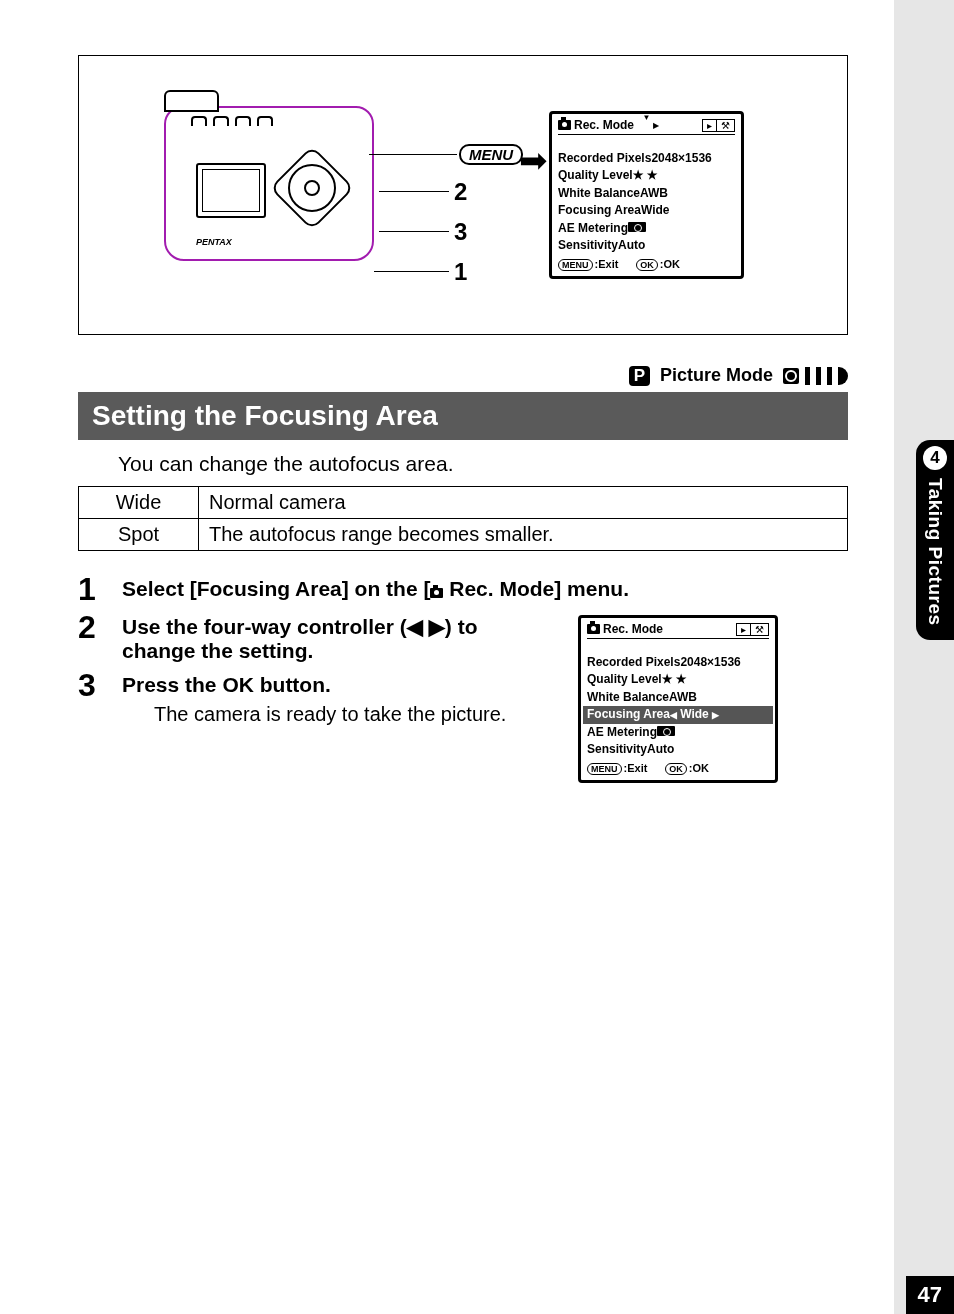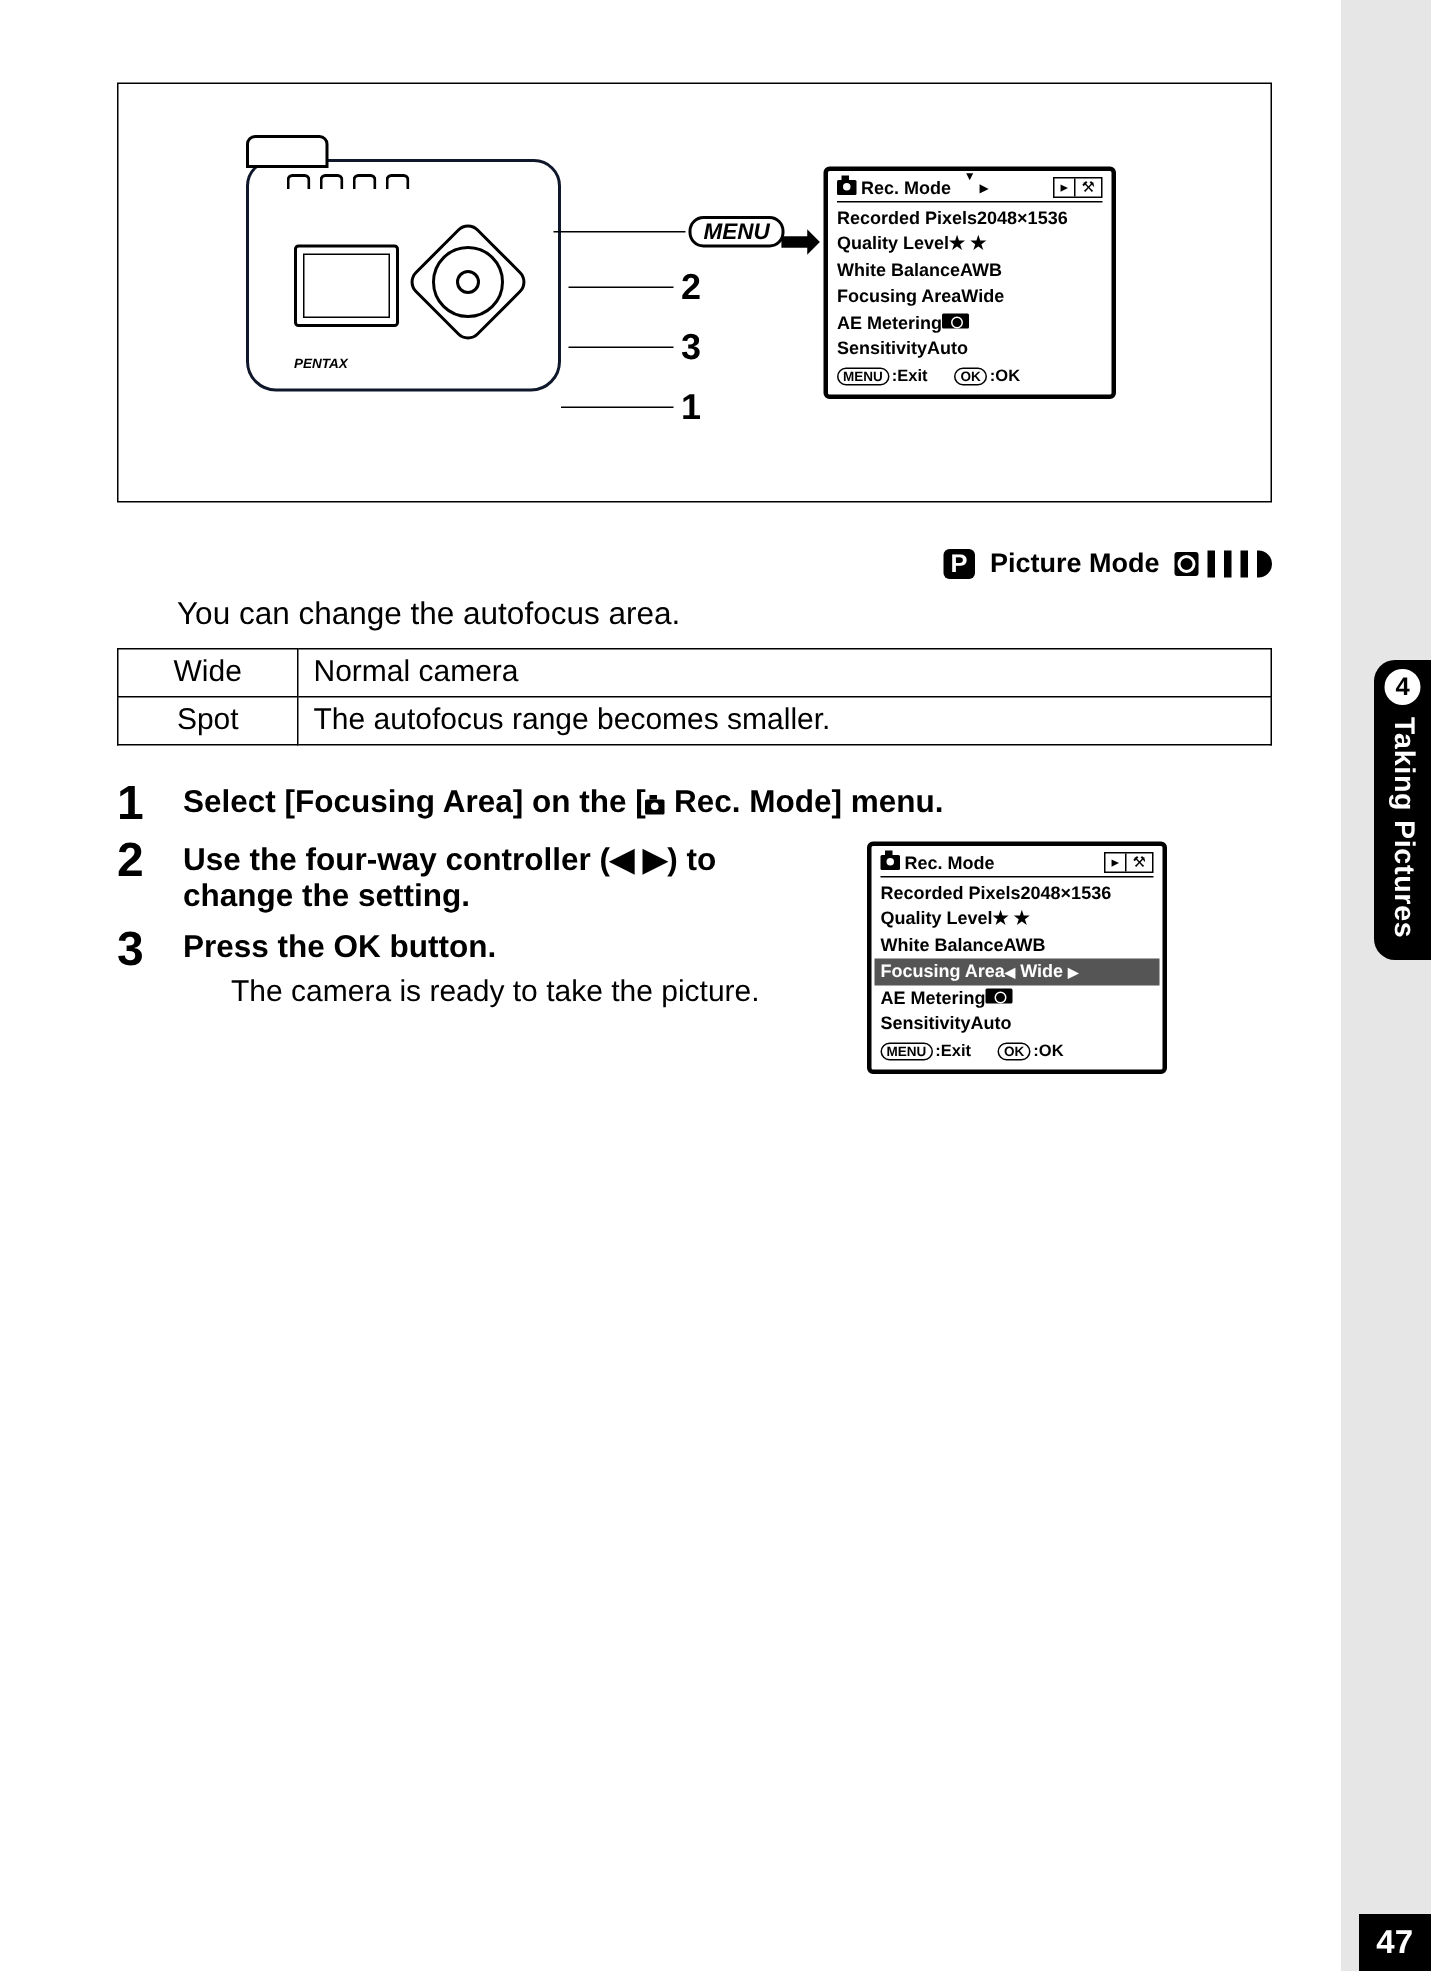--- a/index.html
+++ b/index.html
@@ -28,21 +28,21 @@
     position: absolute;
     left: 85px;
     top: 50px;
     width: 230px;
     height: 170px;
   }
   .camera-body {
     position: relative;
     width: 210px;
     height: 155px;
-    border: 2px solid #0f172a;
+    border: 2px solid #a21caf;
     border-radius: 18px 18px 20px 20px;
     background: #fff;
     padding-left: 24px;
   }
   .camera-view {
     position: absolute;
     left: -2px; top: -18px;
     width: 55px; height: 22px;
     border: 2px solid #000;
     border-radius: 6px 6px 0 0;
@@ -78,21 +78,21 @@
   
   .lcd-box{
     position:absolute;
     border:3px solid #000;
     border-radius:4px;
     background:#fff;
     font-size:12px;
     padding:4px 6px 6px 6px;
   }
   .lcd-box.top{ left:470px; top:55px; width:195px;}
-  .lcd-tabs{display:flex;align-items:center;gap:15px;border-bottom:1px solid #000;padding-bottom:2px;margin-bottom:2px;}
+  .lcd-tabs{display:flex;align-items:center;gap:15px;border-bottom:1px solid #000;padding-bottom:2px;margin-bottom:15px;}
   .lcd-tab-active{display:flex;align-items:center;gap:3px;font-weight:bold;}
   .cam-icon{width:13px;height:10px;background:#000;position:relative;border-radius:1px;}
   .cam-icon::before{content:"";position:absolute;top:-3px;left:3px;width:5px;height:3px;background:#000;}
   .cam-icon::after{content:"";position:absolute;top:2px;left:4px;width:5px;height:5px;border-radius:50%;background:#fff;}
   .other-tabs{margin-left:auto;display:flex;border:1px solid #000;}
   .other-tabs span{padding:0 4px;font-size:10px;border-left:1px solid #000;}
   .other-tabs span:first-child{border-left:none;}
   .tri-gap{font-size:8px;margin-left:4px;}
   .lcd-row{display:flex;justify-content:flex-start;font-weight:bold;line-height:1.45;}
   .lcd-row .val{text-align:right;}
@@ -273,20 +273,21 @@
     <span>Picture Mode</span>
     <div class="mode-icons">
       <span class="mi face"></span>
       <span class="pillar"></span>
       <span class="pillar"></span>
       <span class="pillar"></span>
       <span class="half"></span>
     </div>
   </div>
 
+  <div class="section-heading">Setting the Focusing Area</div>
   <div class="intro-text">You can change the autofocus area.</div>
 
   <table class="range">
     <tbody>
         <tr>
       <td>Wide</td>
       <td>Normal camera</td>
     </tr>
     <tr>
       <td>Spot</td>

